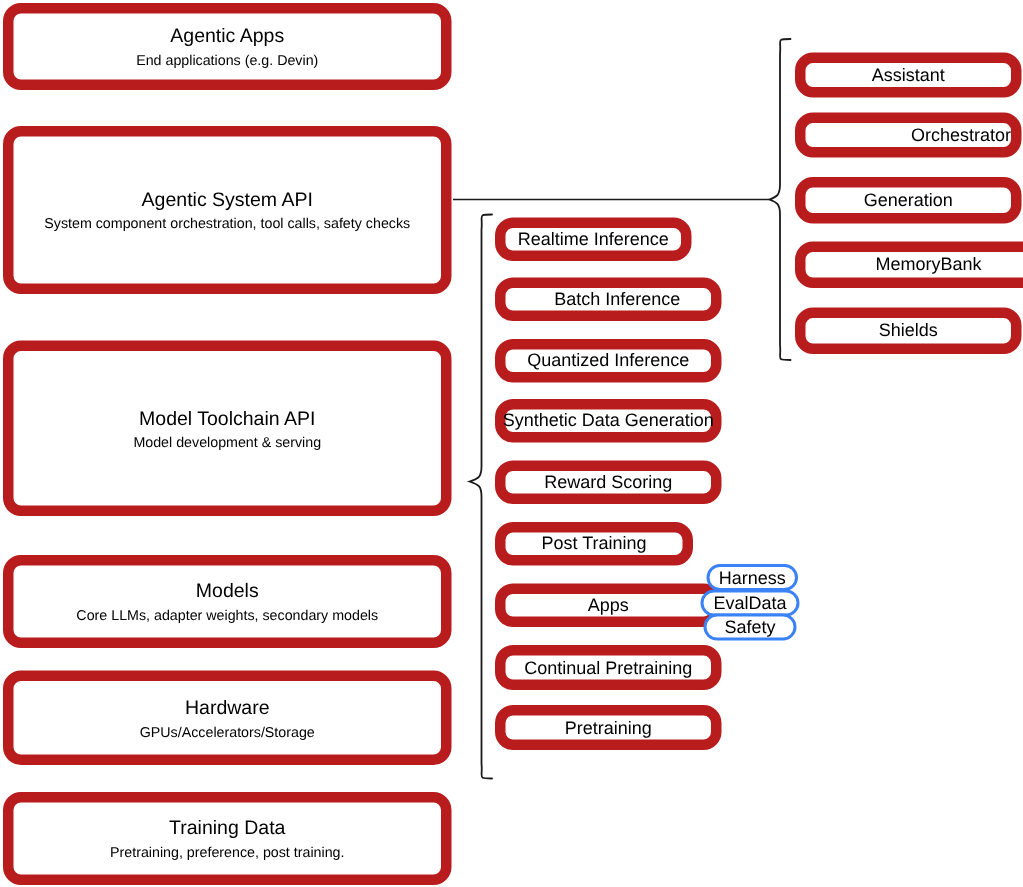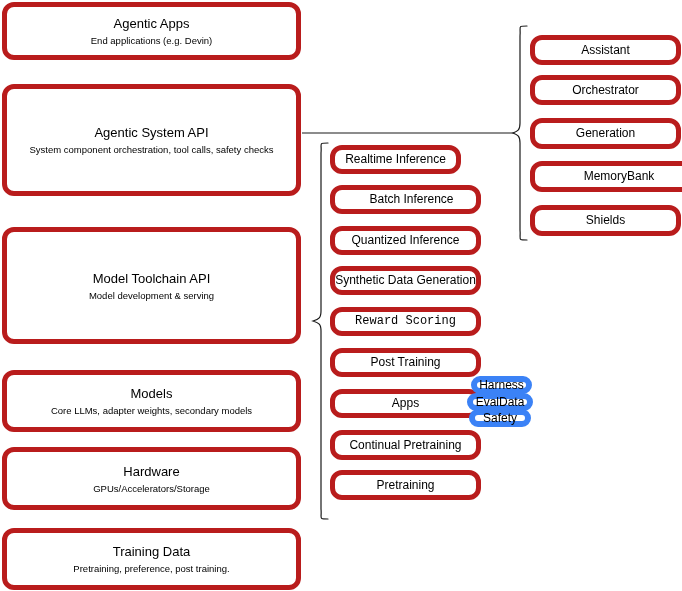--- a/index.html
+++ b/index.html
@@ -17,21 +17,21 @@
   }
   #canvas {
     position: absolute;
     left: 0; top: 0;
     width: 682px;
     height: 591px;
   }
   .node {
     position: absolute;
     box-sizing: border-box;
-    border: 5px solid #b91c1c;
+    border: 7px solid #b91c1c;
     background: #ffffff;
     border-radius: 12px;
     display: flex;
     flex-direction: column;
     align-items: center;
     justify-content: center;
     text-align: center;
     z-index: 3;
   }
   .node .title {
@@ -43,21 +43,21 @@
   .node .subtitle {
     font-size: 9.5px;
     line-height: 13px;
     color: #000;
     margin-top: 2px;
     white-space: nowrap;
   }
   .node.stack .title { font-size: 12px; }
   .node.pill {
     border-radius: 999px;
-    border: 6px solid #3b82f6;
+    border: 2px solid #3b82f6;
     z-index: 6;
   }
   .node.pill .title {
     font-size: 12px;
     line-height: 14px;
   }
   .bracket {
     position: absolute;
     z-index: 2;
   }
@@ -116,21 +116,21 @@
                C 9 106, 7 107, 2 109
                C 7 111, 9 112, 9 119
                L 9 206
                C 10 216, 6 216, 16 216" stroke="#1a1a1a" stroke-width="1.2" fill="none" stroke-linecap="round"></path>
     </svg>
   </div>
 
   <div class="node stack" style="left:530px; top:35px; width:151px; height:30px;">
     <div class="title">Assistant</div>
   </div>
-  <div class="node stack" style="left:530px; top:75px; width:151px; height:30px;">
+  <div class="node stack" style="left:530px; top:75px; width:151px; height:30px;align-items:flex-end;">
     <div class="title">Orchestrator</div>
   </div>
   <div class="node stack" style="left:530px; top:118px; width:151px; height:31px;">
     <div class="title">Generation</div>
   </div>
   <div class="node stack" style="left:530px; top:161px; width:178px; height:31px;">
     <div class="title">MemoryBank</div>
   </div>
   <div class="node stack" style="left:530px; top:205px; width:151px; height:31px;">
     <div class="title">Shields</div>
@@ -153,24 +153,24 @@
   </div>
   <div class="node stack" style="left:330px; top:185px; width:151px; height:29px;padding-left:12px;">
     <div class="title">Batch Inference</div>
   </div>
   <div class="node stack" style="left:330px; top:226px; width:151px; height:29px;">
     <div class="title">Quantized Inference</div>
   </div>
   <div class="node stack" style="left:330px; top:266px; width:151px; height:29px;">
     <div class="title">Synthetic Data Generation</div>
   </div>
-  <div class="node stack" style="left:330px; top:307px; width:151px; height:29px;font-family:Liberation Mono, monospace;">
+  <div class="node stack" style="left:330px; top:307px; width:151px; height:29px;">
     <div class="title">Reward Scoring</div>
   </div>
-  <div class="node stack" style="left:330px; top:348px; width:151px; height:29px;">
+  <div class="node stack" style="left:330px; top:348px; width:132px; height:29px;">
     <div class="title">Post Training</div>
   </div>
   <div class="node stack" style="left:330px; top:389px; width:151px; height:29px;">
     <div class="title">Apps</div>
   </div>
   <div class="node stack" style="left:330px; top:430px; width:151px; height:30px;">
     <div class="title">Continual Pretraining</div>
   </div>
   <div class="node stack" style="left:330px; top:470px; width:151px; height:30px;">
     <div class="title">Pretraining</div>

